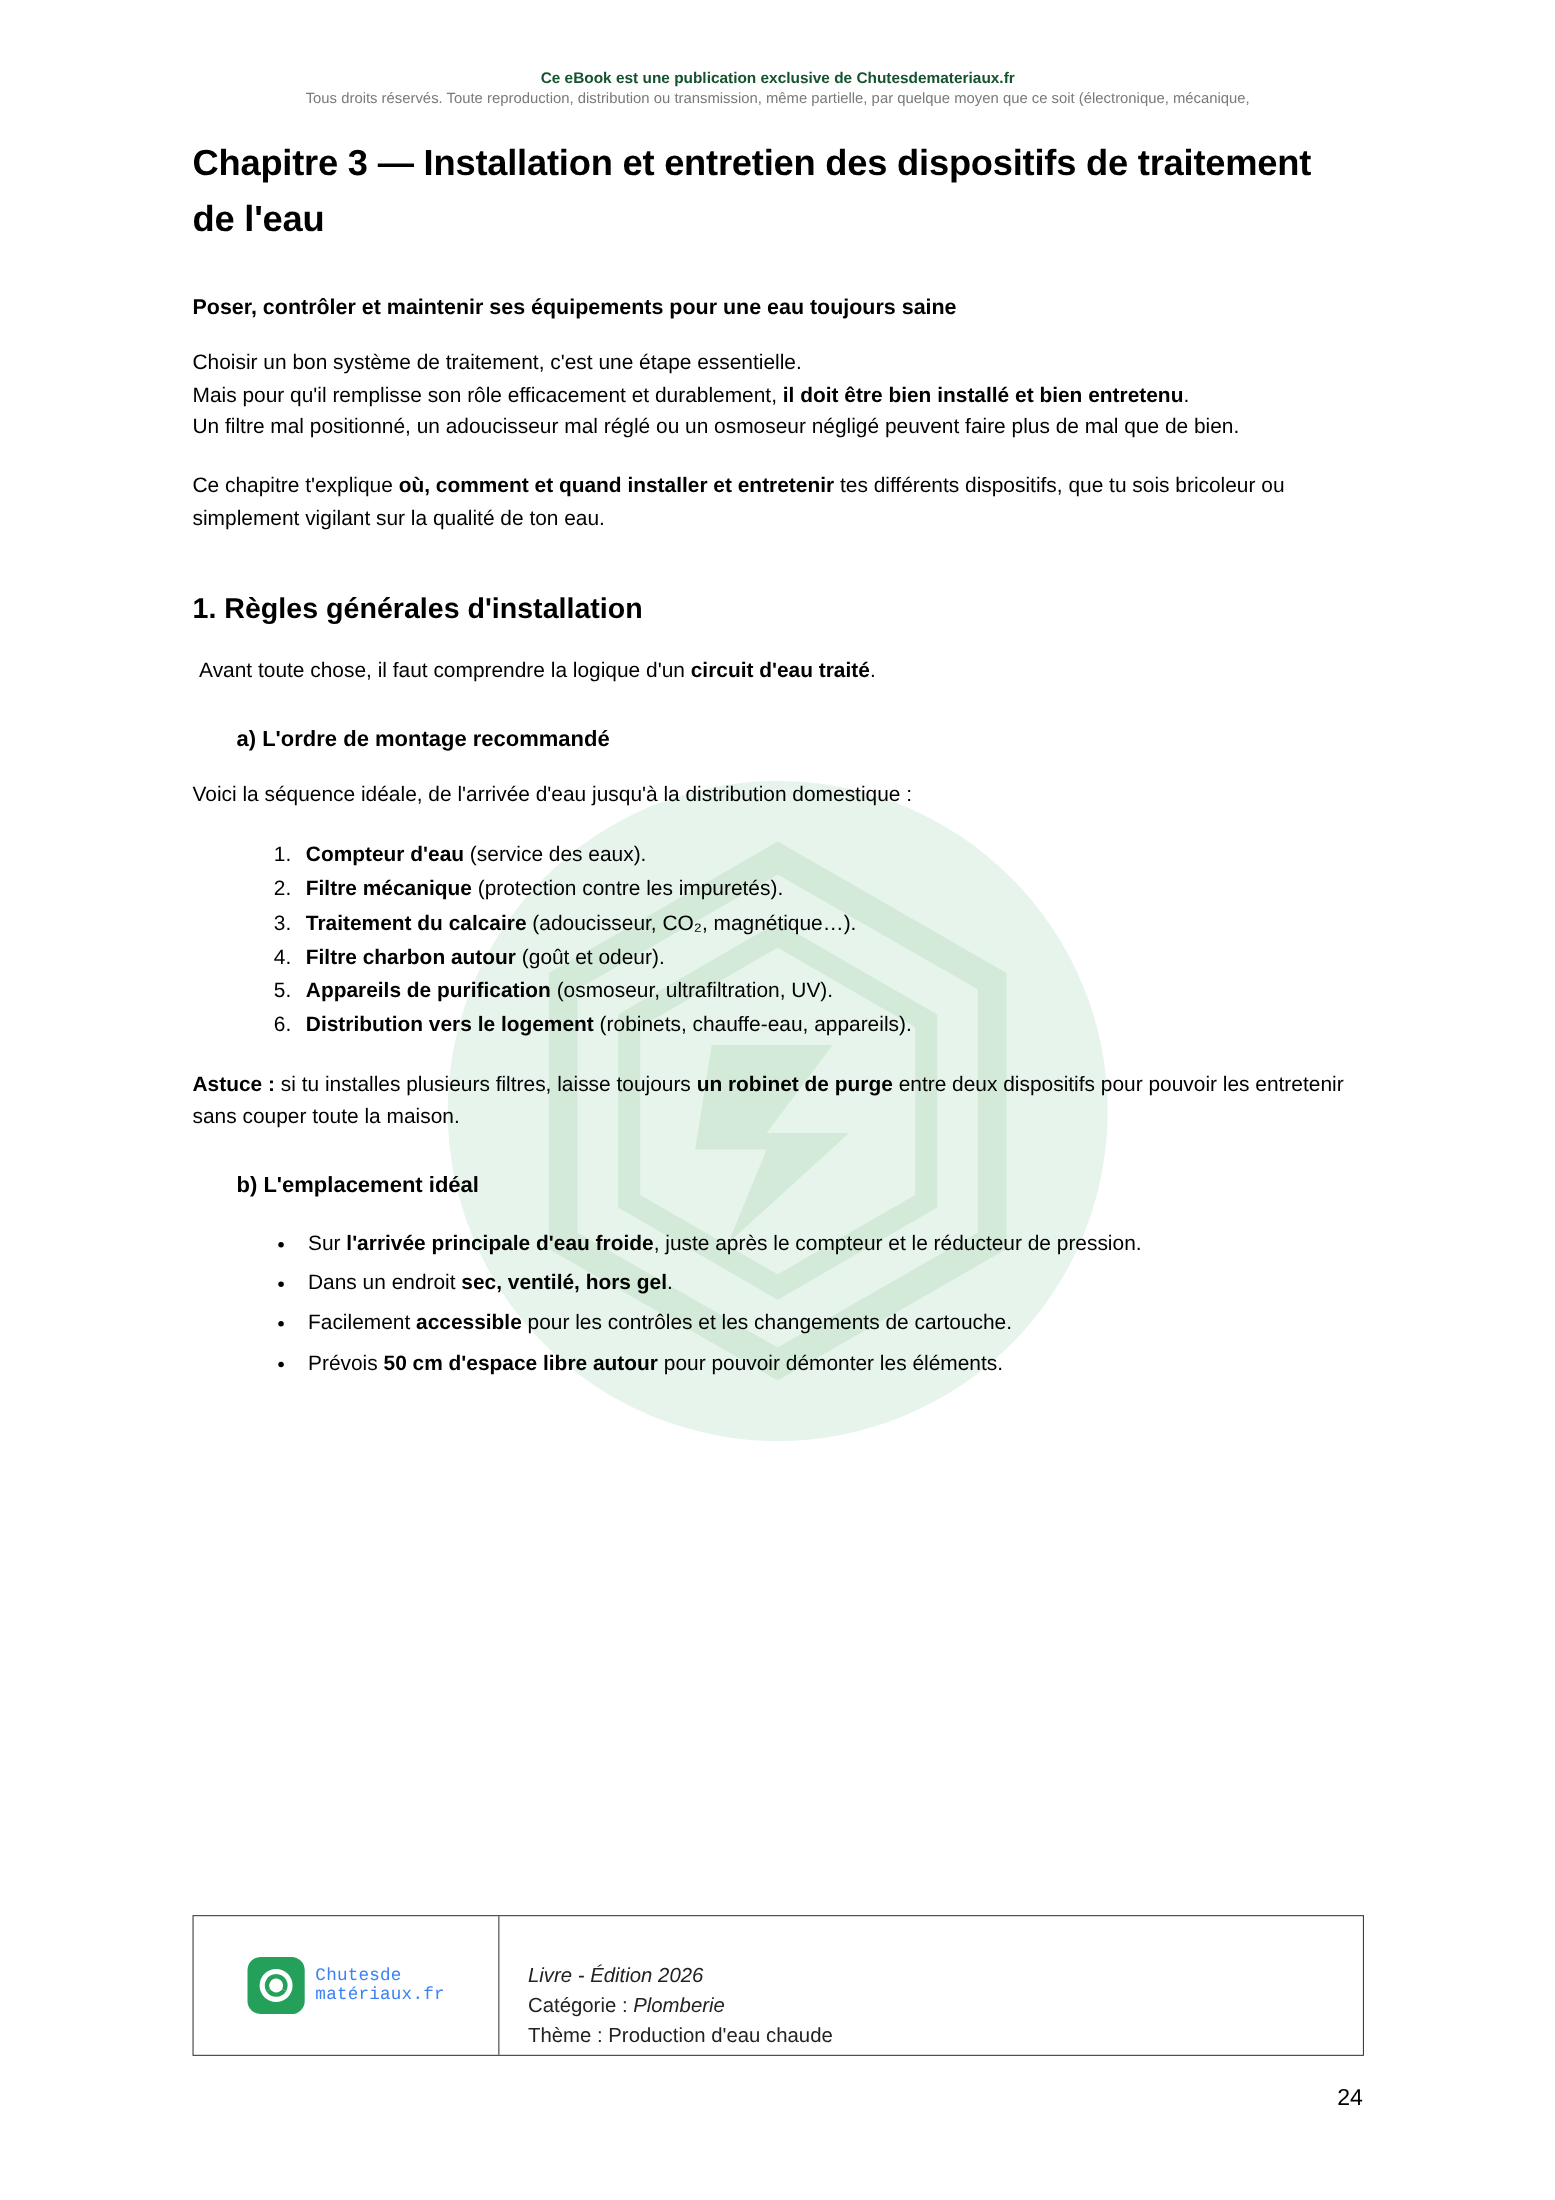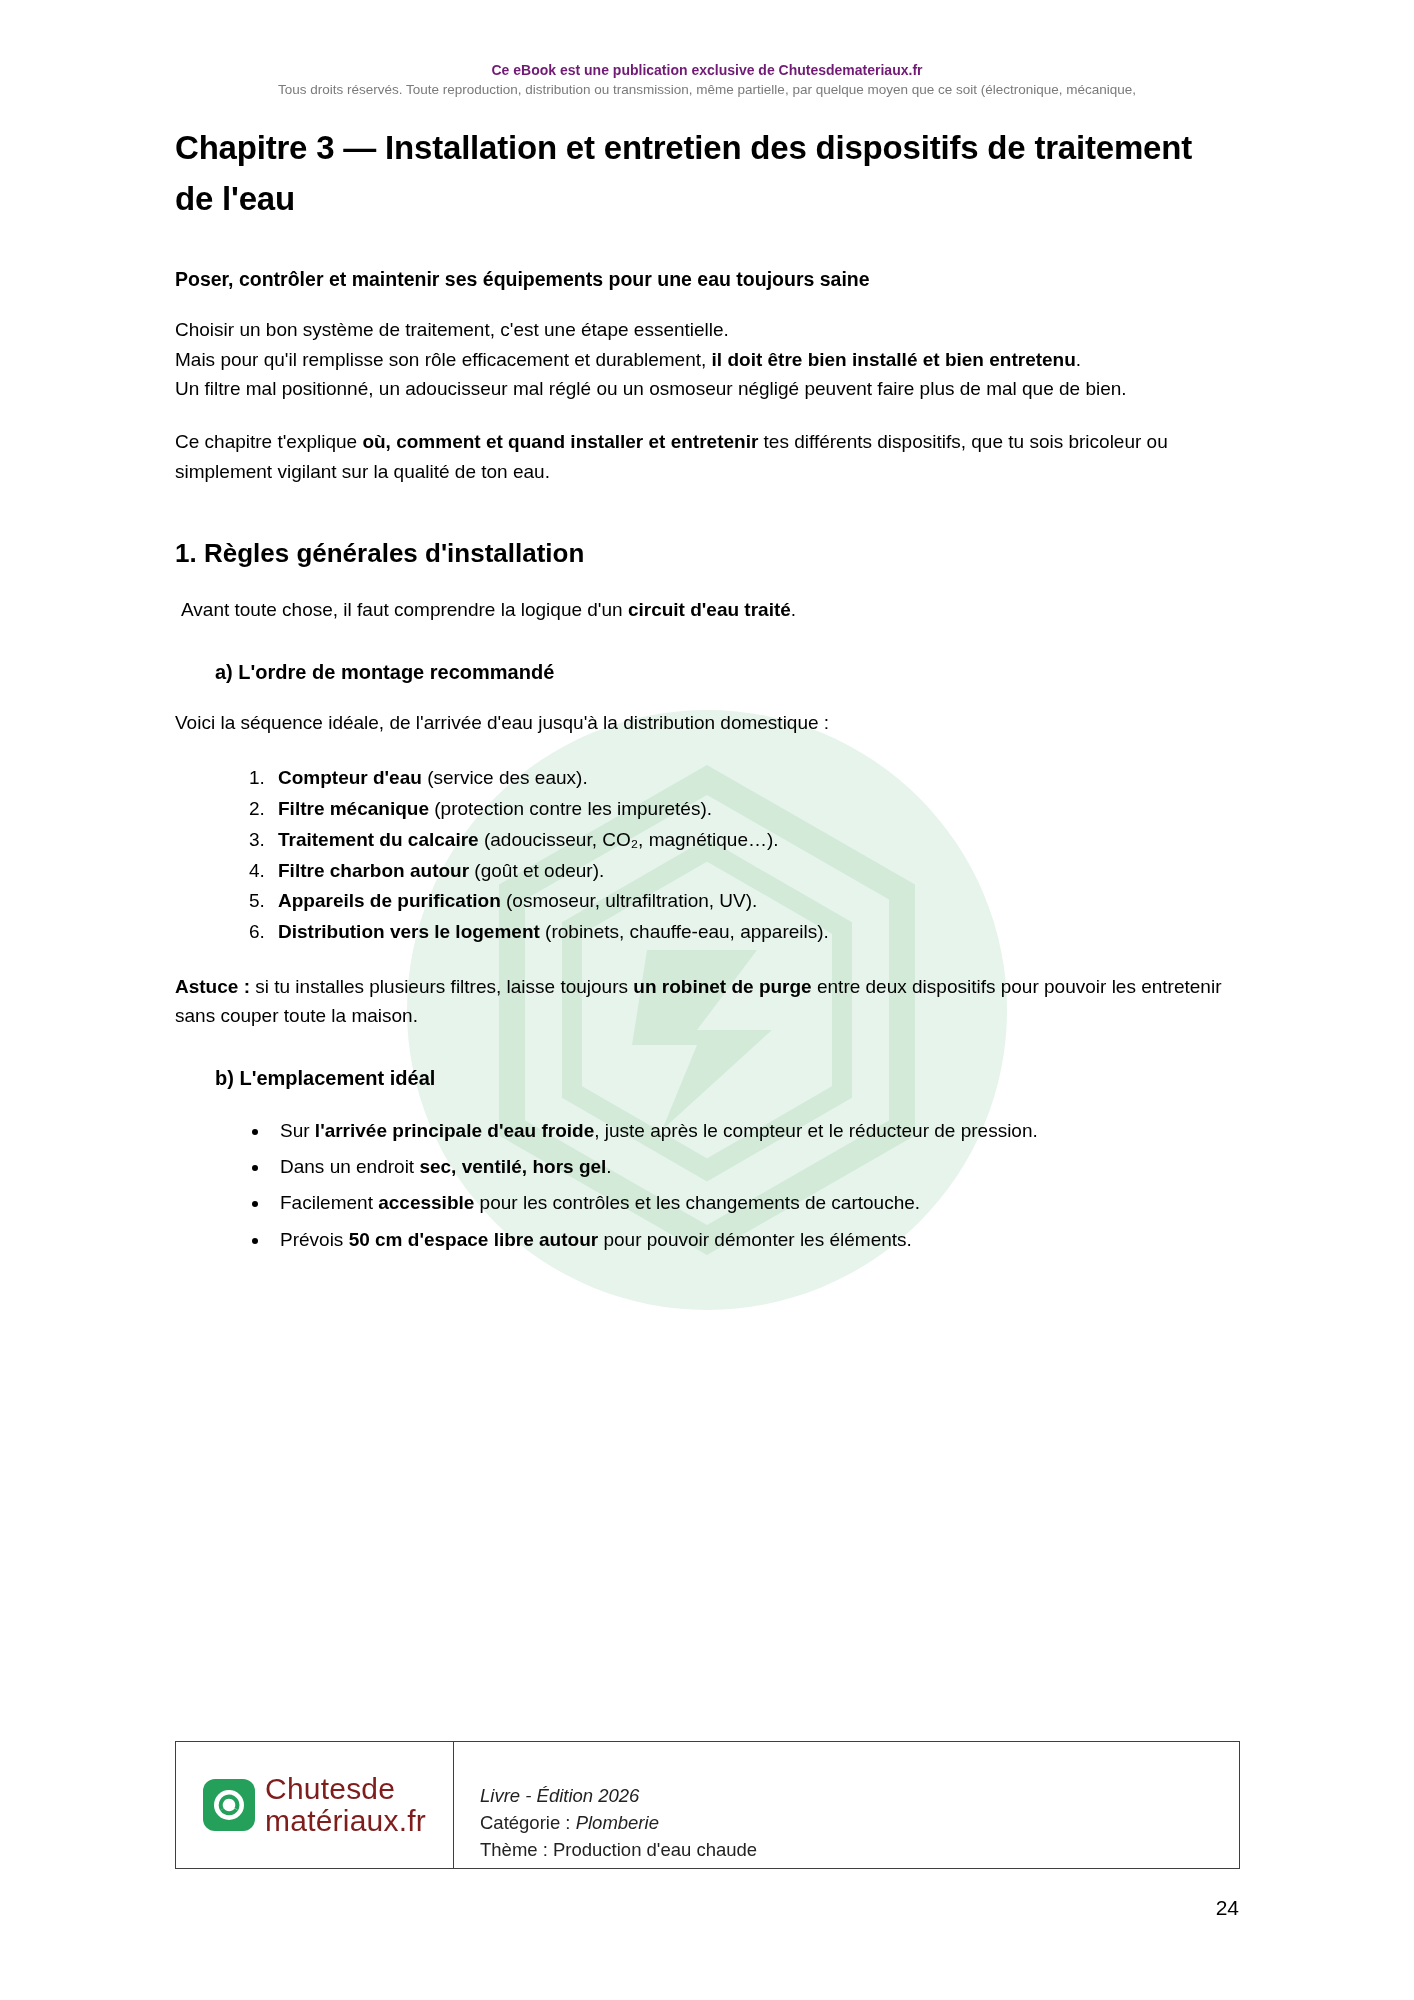--- a/index.html
+++ b/index.html
@@ -44,21 +44,21 @@
 
   
   .disclaimer {
     text-align: center;
     color: #7a7a7a;
     font-size: 13.5px;
     line-height: 1.45;
   }
   .disclaimer .line1 {
     font-weight: bold;
-    color: #701a75;
+    color: #14532d;
     font-size: 14px;
   }
 
   h1.chapter-title {
     font-size: 33px;
     font-weight: bold;
     line-height: 1.55;
     margin: 22px 0 0 0;
     letter-spacing: -0.2px;
   }
@@ -145,24 +145,25 @@
   .logo-mark {
     width: 52px;
     height: 52px;
     border-radius: 12px;
     background: #25a05a;
     display: flex;
     align-items: center;
     justify-content: center;
   }
   .logo-text {
-    font-size: 30px;
-    color: #7f1d1d;
+    font-size: 16px;
+    color: #3b82f6;
     line-height: 1.08;
     letter-spacing: 0.2px;
+    font-family: Liberation Mono, monospace;
   }
   .logo-text .l2 { display: block; }
 
   .footer-meta-cell {
     flex: 1;
     padding: 16px 0 0 26px;
     box-sizing: border-box;
     font-size: 18.5px;
     line-height: 1.45;
     color: #222;

